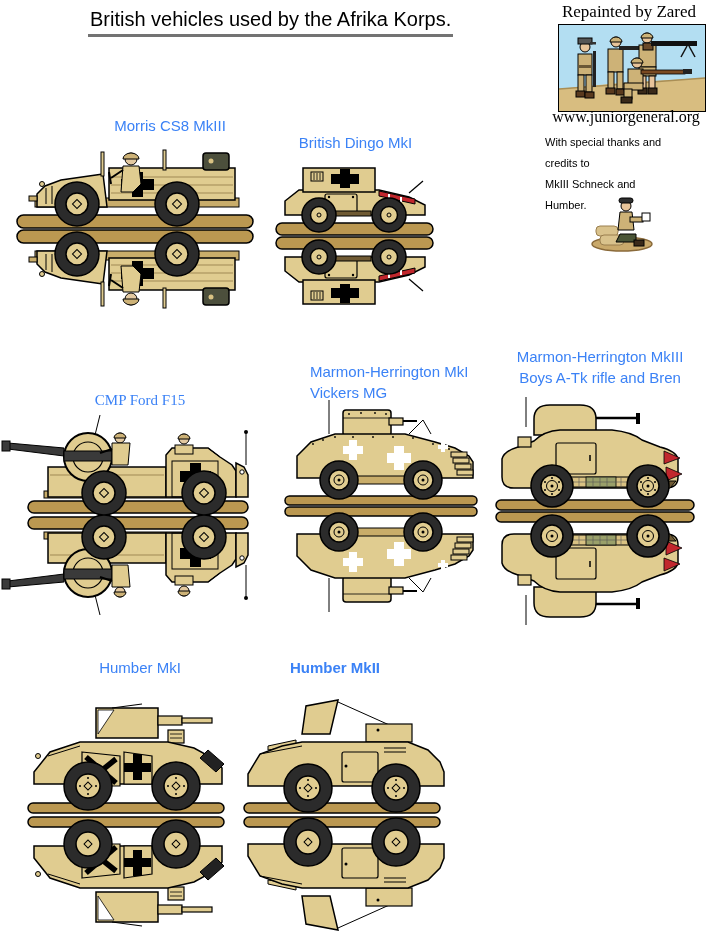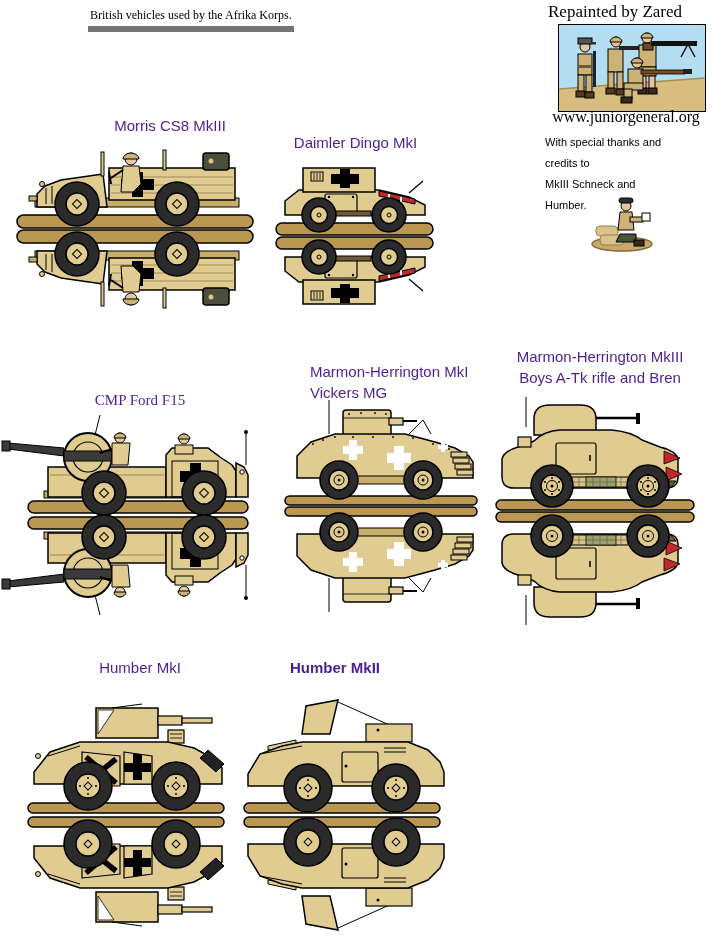--- a/index.html
+++ b/index.html
@@ -1,23 +1,23 @@
 <!DOCTYPE html>
 <html><head>
 <meta charset="utf-8">
 <style>
   html,body{margin:0;padding:0;background:#fff;}
   #canvas{position:relative;width:712px;height:942px;background:#ffffff;overflow:hidden;
           font-family:"Liberation Sans",sans-serif;color:#000;}
-  .vlabel{position:absolute;font-size:15px;line-height:21px;color:#4c1d95;}
+  .vlabel{position:absolute;font-size:15px;line-height:21px;color:#3b82f6;}
   .center{text-align:center;}
-  #page-title{position:absolute;left:88px;top:8px;font-size:12px;padding:0 2px 3px 2px;
-              border-bottom:6px solid #737373;font-family:Liberation Serif, serif;}
+  #page-title{position:absolute;left:88px;top:8px;font-size:20px;padding:0 2px 3px 2px;
+              border-bottom:3px solid #737373;}
   .serif{font-family:"Liberation Serif",serif;}
-  #repainted{position:absolute;left:548px;top:2px;width:162px;text-align:left;font-size:17px;}
+  #repainted{position:absolute;left:548px;top:2px;width:162px;text-align:center;font-size:17px;}
   #website{position:absolute;left:540px;top:108px;width:172px;text-align:center;font-size:16px;}
   #thanks{position:absolute;left:545px;top:132px;width:168px;font-size:11px;line-height:21px;}
   #soldiers-box{position:absolute;left:558px;top:24px;width:146px;height:86px;border:1.5px solid #000;}
   #tea-soldier{position:absolute;left:590px;top:194px;}
   .unit{position:absolute;}
   .unit svg{display:block;}
   .flip{transform:scaleY(-1);}
 </style>
 </head>
 <body>
@@ -104,21 +104,21 @@
       <rect x="44" y="46" width="10" height="6" fill="#3a2a1a" stroke="#000" stroke-width="1"></rect>
       <polygon points="30,18 42,18 44,36 28,36" fill="#cdb277" stroke="#000" stroke-width="1"></polygon>
       <rect x="40" y="23" width="13" height="5" fill="#cdb277" stroke="#000" stroke-width="1"></rect>
       <rect x="52" y="19" width="8" height="8" fill="#ffffff" stroke="#000" stroke-width="1"></rect>
       <circle cx="36" cy="12" r="5" fill="#e8c49a" stroke="#000" stroke-width="1"></circle>
       <rect x="29" y="4" width="14" height="5" rx="2.5" fill="#2f2f2f" stroke="#000" stroke-width="1"></rect>
     </svg>
   </div>
 
   <div class="vlabel center" style="left:85px;top:115px;width:170px;">Morris CS8 MkIII</div>
-  <div class="vlabel center" style="left:278px;top:132px;width:155px;">Daimler Dingo MkI</div>
+  <div class="vlabel center" style="left:278px;top:132px;width:155px;">British Dingo MkI</div>
   <div class="vlabel center" style="left:55px;top:390px;width:170px;font-family:Liberation Serif, serif;">CMP Ford F15</div>
   <div class="vlabel center" style="left:495px;top:346px;width:210px;">
     <div>Marmon-Herrington MkIII</div>
     <div>Boys A-Tk rifle and Bren</div>
   </div>
   <div class="vlabel" style="left:310px;top:361px;width:180px;">
     <div>Marmon-Herrington MkI</div>
     <div>Vickers MG</div>
   </div>
   <div class="vlabel center" style="left:55px;top:657px;width:170px;">Humber MkI</div>

